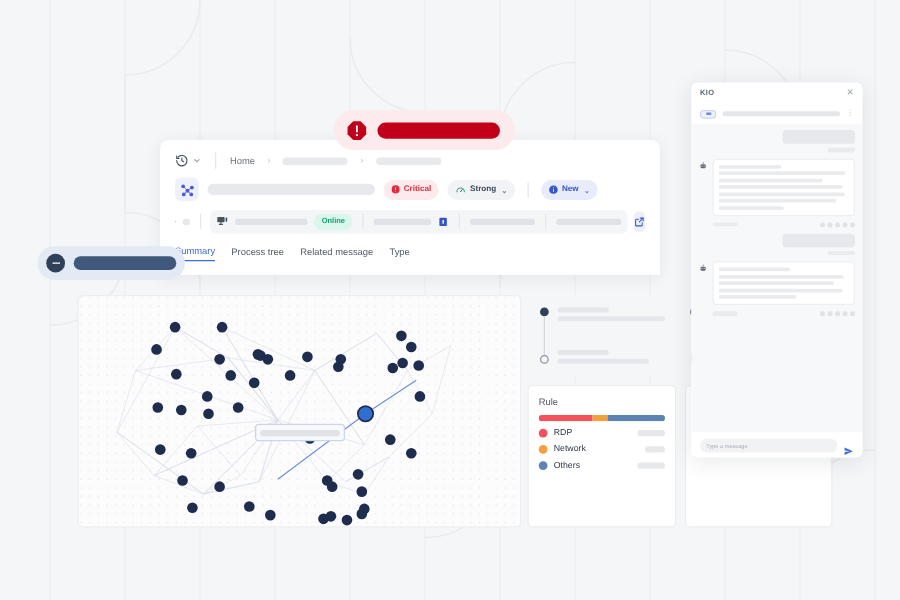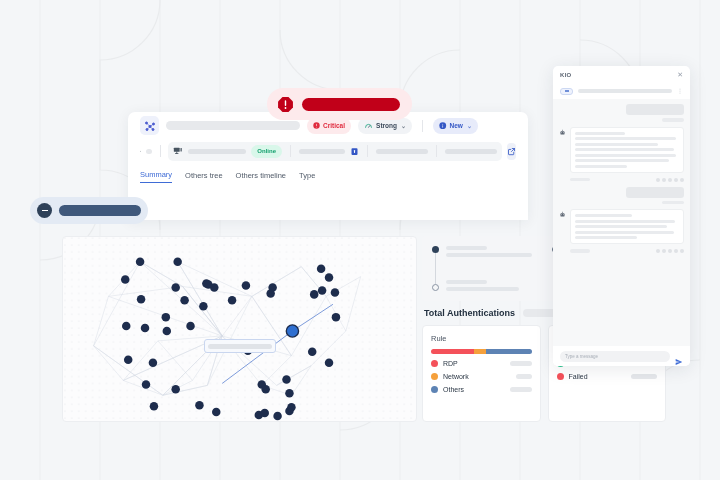--- a/index.html
+++ b/index.html
@@ -270,20 +270,38 @@
       <path d="M7.8 1.5h8.4L22.5 7.8v8.4L16.2 22.5H7.8L1.5 16.2V7.8z" fill="#c10019"></path>
       <rect x="11" y="6" width="2" height="8" rx="1" fill="#fff"></rect>
       <circle cx="12" cy="17" r="1.3" fill="#fff"></circle>
     </svg>
   </span>
   <span class="bar"></span>
 </div>
 
 <div id="main-window">
 
+  <div class="row" id="breadcrumb-row">
+    <span class="icon-btn">
+      <svg width="11" height="11" viewBox="0 0 24 24" fill="none" stroke="#3b4a5e" stroke-width="2" stroke-linecap="round">
+        <path d="M3 12a9 9 0 1 0 3-6.7"></path>
+          <path d="M3 4v4h4"></path>
+          <path d="M12 7.5V12l3 2"></path>
+      </svg>
+      <svg width="7" height="7" viewBox="0 0 24 24" fill="none" stroke="#9aa2ae" stroke-width="3" stroke-linecap="round">
+          <path d="M6 9l6 6 6-6"></path>
+        </svg>
+    </span>
+    <span class="bc-sep"></span>
+    <span class="bc-text">Home</span>
+    <span class="bc-arrow">›</span>
+    <span class="skel" style="width:52px;height:6px"></span>
+    <span class="bc-arrow">›</span>
+    <span class="skel" style="width:52px;height:6px"></span>
+  </div>
 
   <div class="row" id="title-row">
     <span id="graph-icon-box">
       <svg width="12" height="12" viewBox="0 0 24 24" fill="none" stroke="#4a5bd0" stroke-width="2">
         <circle cx="5" cy="6" r="2" fill="#4a5bd0"></circle>
           <circle cx="19" cy="8" r="2" fill="#4a5bd0"></circle>
         <circle cx="12" cy="13" r="2.2" fill="#4a5bd0"></circle>
           <circle cx="6" cy="19" r="2" fill="#4a5bd0"></circle>
         <circle cx="18" cy="19" r="2" fill="#4a5bd0"></circle>
         <path d="M5 6l7 7M19 8l-7 5M12 13l-6 6M12 13l6 6" stroke-width="1.3"></path>
@@ -354,22 +372,22 @@
       <svg width="9" height="9" viewBox="0 0 24 24" fill="none" stroke="#3457c5" stroke-width="2.2" stroke-linecap="round">
         <path d="M14 4h6v6"></path>
           <path d="M20 4l-8 8"></path>
         <path d="M18 14v5a1.5 1.5 0 0 1-1.5 1.5h-11A1.5 1.5 0 0 1 4 19V8a1.5 1.5 0 0 1 1.5-1.5H10"></path>
       </svg>
     </span>
   </div>
 
   <div class="row" id="tabs-row">
     <span class="tab active">Summary</span>
-    <span class="tab">Others tree</span>
-    <span class="tab">Others timeline</span>
+    <span class="tab">Process tree</span>
+    <span class="tab">Related message</span>
     <span class="tab">Type</span>
   </div>
 </div>
 
 <div id="left-pill">
   <span class="circ">
       <i></i>
     </span>
   <span class="bar"></span>
 </div>
@@ -496,24 +514,20 @@
             <span style="width:90%"></span>
           </div>
           <div class="tl-grp" style="margin-top:auto">
             <span style="width:55%"></span>
             <span style="width:75%"></span>
           </div>
         </div>
       </div>
     </div>
 
-    <div id="auth-title-row">
-      <span id="auth-title">Total Authentications</span>
-      <span class="skel" id="auth-title-skel"></span>
-    </div>
 
     <div id="auth-cards">
 
       <div class="auth-card">
         <h4>Rule</h4>
         <div class="stack-bar">
           <span style="flex:43;background:#f4515a"></span>
           <span style="flex:12;background:#f5a03c"></span>
           <span style="flex:45;background:#5d83b4"></span>
         </div>

